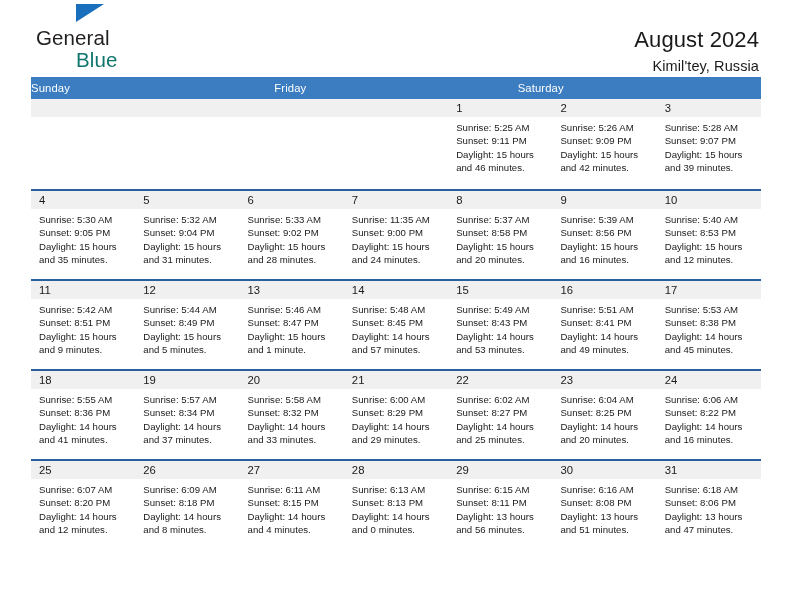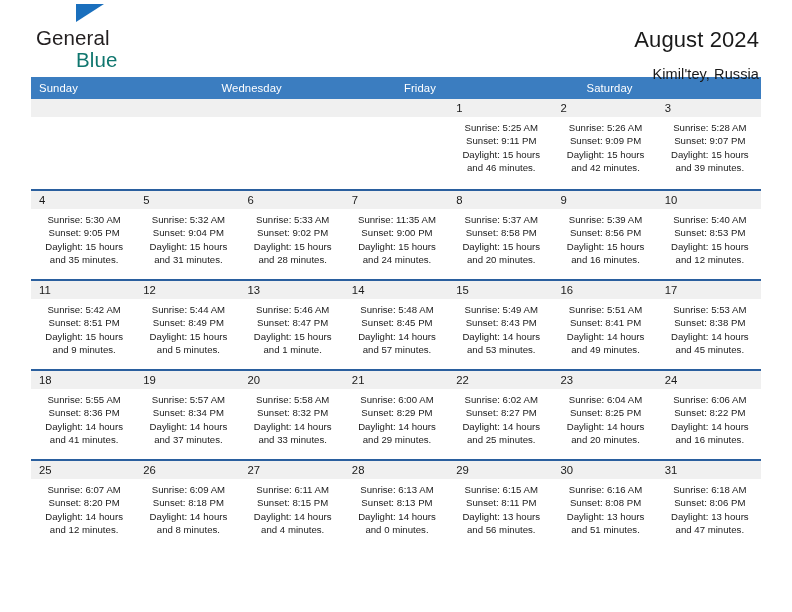--- a/index.html
+++ b/index.html
@@ -64,41 +64,40 @@
     font-size: 22px;
     font-weight: 400;
     color: #1a1a1a;
     line-height: 1.05;
     letter-spacing: 0.1px;
   }
   .cal-sub {
     font-size: 14.5px;
     font-weight: 400;
     color: #1a1a1a;
-    margin-top: 15px;
+    margin-top: 7px;
     letter-spacing: 0.1px;
     text-align: right;
   }
 
   
   .calendar {
     width: 730px;
     margin-top: 5px;
   }
   .dow-row {
     display: flex;
     background: #3b7dc0;
     height: 22px;
   }
   .dow {
     flex: 1 1 0;
     color: #ffffff;
     font-size: 11.3px;
     line-height: 22px;
-    padding-left: 8px;
     letter-spacing: 0.1px;
     white-space: nowrap;
     overflow: hidden;
   }
 
   .week {
     display: flex;
     border-top: 2px solid #2a5f9e;
     height: 90px;
   }
@@ -114,21 +113,20 @@
     height: 18px;
     background: #f0f0f0;
     font-size: 11.3px;
     line-height: 18px;
     padding-left: 8px;
     color: #1a1a1a;
   }
   .cell.empty .cell-daynum { background: #f0f0f0; }
   .cell-body {
     padding: 4px 6px 0 8px;
-    text-align: center;
   }
   .cell-line {
     font-size: 9.6px;
     line-height: 13.4px;
     color: #1a1a1a;
     white-space: nowrap;
     letter-spacing: 0.02px;
   }
 </style>
 </head>
@@ -144,21 +142,20 @@
     </div>
     <div class="titles">
       <div class="cal-title">August 2024</div>
       <div class="cal-sub">Kimil'tey, Russia</div>
     </div>
   </div>
 
   <div class="calendar">
     <div class="dow-row">
       <div class="dow">Sunday</div>
-      <div class="dow">Wednesday</div>
       <div class="dow">Friday</div>
       <div class="dow">Saturday</div>
     </div>
     <div id="weeks-container">
         <div class="week first">
           <div class="cell empty">
             <div class="cell-daynum"></div>
             <div class="cell-body"></div>
           </div>
           <div class="cell empty">

